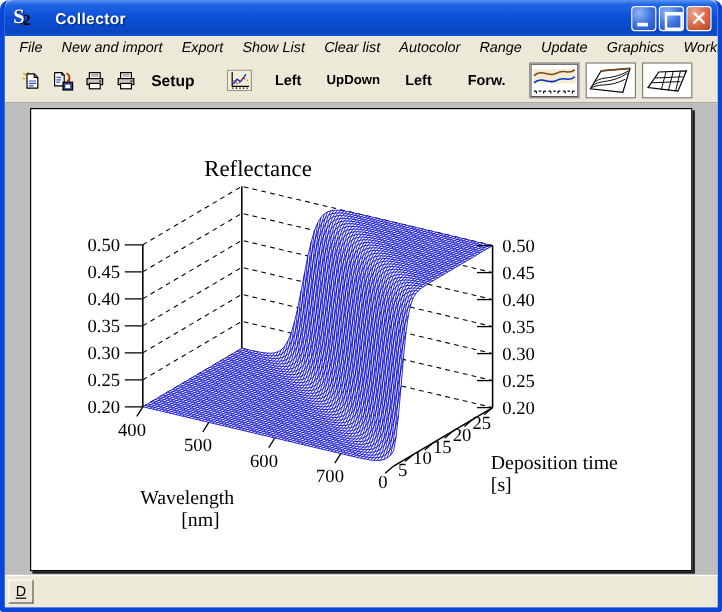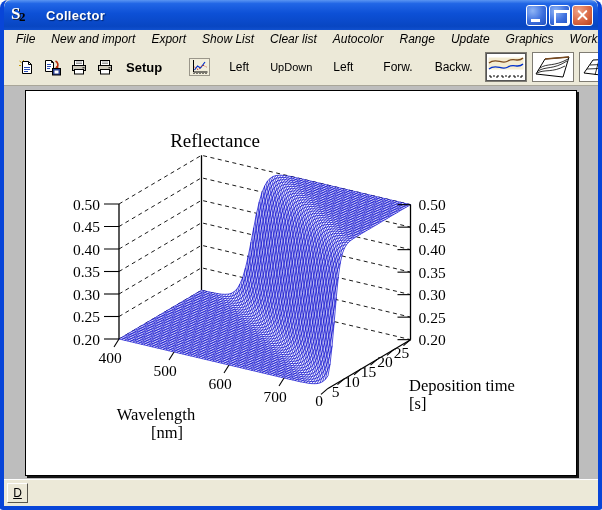--- a/index.html
+++ b/index.html
@@ -23,21 +23,21 @@
   .btn-blue{background:radial-gradient(circle at 30% 25%,#8FB5F6 0%,#3D6FDE 55%,#1E4FBE 100%);}
   .btn-close{background:radial-gradient(circle at 30% 25%,#F0A488 0%,#D96845 55%,#B8401C 100%);}
   .btn-min::after{content:"";position:absolute;left:4px;bottom:3px;width:9px;height:3px;background:#fff;}
   .btn-max::after{content:"";position:absolute;left:4px;top:4px;width:11px;height:10px;border:2px solid #fff;border-top-width:3px;}
   .btn-close::before,.btn-close::after{content:"";position:absolute;left:3px;top:8.5px;width:13px;height:2.4px;background:#fff;border-radius:1px;}
   .btn-close::before{transform:rotate(45deg);}
   .btn-close::after{transform:rotate(-45deg);}
   .menubar{height:19px;display:flex;align-items:center;background:#ECE9D8;padding-left:4px;font-size:12px;color:#000;}
   .menu-item{padding:1px 8px 2px 8px;white-space:nowrap;font-style:italic;}
   .toolbar{height:37px;display:flex;align-items:center;background:#ECE9D8;border-bottom:1px solid #A9A699;padding:2px 2px;}
-  .tbtn{display:flex;align-items:center;justify-content:center;background:transparent;border:1px solid transparent;padding:2px 3px;height:30px;color:#000;}
+  .tbtn{display:flex;align-items:center;justify-content:center;background:transparent;border:1px solid transparent;padding:2px 3px;height:30px;color:#000;font-weight:bold;}
   .tbtn svg{display:block;}
   .t-text{font-size:12px;padding:2px 6px;white-space:nowrap;}
   .t-setup{font-weight:bold;font-size:13px;margin-left:1px;}
   .t-updown{flex-direction:row;font-size:11px;line-height:11px;padding:0 5px;}
   .img-btn{border:1px solid #7F7C73;background:#fff;padding:0;margin-left:5px;height:30px;width:42px;display:flex;align-items:center;justify-content:center;}
   .client{position:relative;height:393px;background:#BDBDBD;}
   .page{position:absolute;left:21px;top:4px;width:552px;height:386px;background:#fff;border:1px solid #000;box-shadow:2px 2px 0 #141414;}
   .page svg{display:block;}
   .statusbar{height:26px;background:#ECE9D8;border-top:1px solid #fff;display:flex;align-items:center;padding:2px 3px;}
   .d-btn{width:21px;height:20px;background:#ECE9D8;border:1px solid;border-color:#FFFFFF #58564E #58564E #FFFFFF;font-size:12px;text-decoration:underline;color:#000;padding:0;line-height:12px;}
@@ -132,21 +132,20 @@
     <span class="tbtn t-updown">
       <span>Up</span>
       <span>Down</span>
     </span>
     <div class="sp"></div>
     <span class="tbtn t-text">Left</span>
     <div class="sp"></div>
       <div class="sp"></div>
     <span class="tbtn t-text">Forw.</span>
     <div class="sp"></div>
-    <span class="tbtn t-text">Backw.</span>
     <button class="img-btn">
       <svg width="40" height="28" viewBox="0 0 40 28">
         <rect x="0.5" y="0.5" width="39" height="27" fill="#fff" stroke="#555"></rect>
         <rect x="2.5" y="4.5" width="35" height="12" fill="#F5EDD2"></rect>
         <path d="M3 10 C10 4 16 12 22 8 S32 10 37 5" fill="none" stroke="#7A4A1E" stroke-width="1.3"></path>
         <path d="M3 16 C10 10 16 18 22 14 S32 16 37 11" fill="none" stroke="#0030CC" stroke-width="1.3"></path>
         <path d="M3 23h34" stroke="#000" stroke-dasharray="2 2"></path>
         <path d="M5 23v2M11 23v2M17 23v2M23 23v2M29 23v2M35 23v2" stroke="#000"></path>
       </svg>
     </button>

